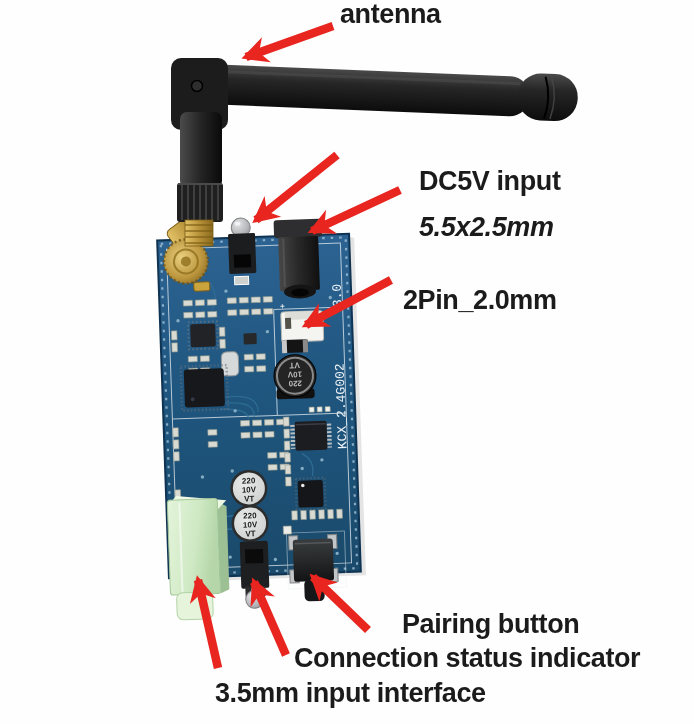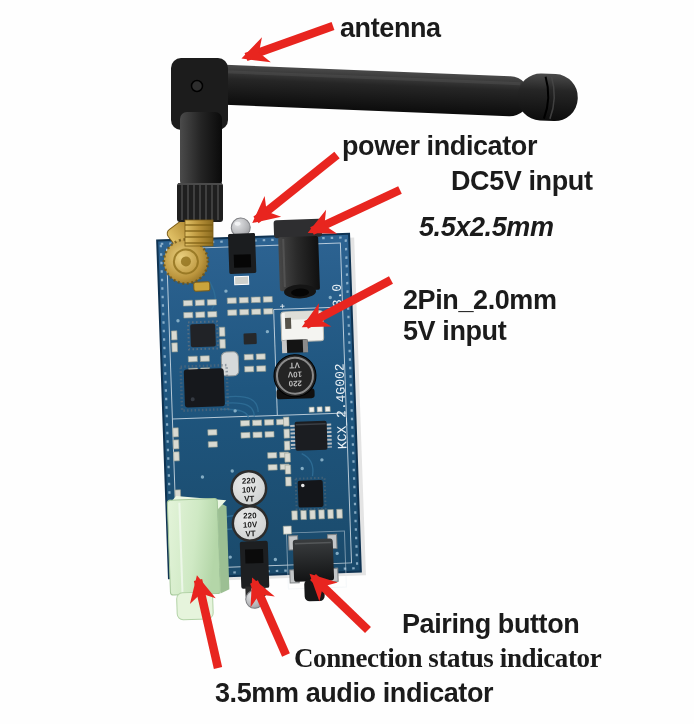--- a/index.html
+++ b/index.html
@@ -336,22 +336,20 @@
     <line x1="333" y1="26" x2="246" y2="57" marker-end="url(#ah)"></line>
     <line x1="337" y1="155" x2="256" y2="220" marker-end="url(#ah)"></line>
     <line x1="400" y1="190" x2="312" y2="231" marker-end="url(#ah)"></line>
     <line x1="391" y1="280" x2="306" y2="325" marker-end="url(#ah)"></line>
     <line x1="368" y1="630" x2="313" y2="577" marker-end="url(#ah)"></line>
     <line x1="286" y1="655" x2="254" y2="582" marker-end="url(#ah)"></line>
     <line x1="218" y1="668" x2="198" y2="580" marker-end="url(#ah)"></line>
   </g>
 </svg>
 
-  <div class="callout" style="left:340px;top:14px;text-align:right;">antenna</div>
-  <div class="callout" style="left:342px;top:132px;">power indicator</div>
-  <div class="callout" style="left:419px;top:167px;margin-left:32px;">DC5V input</div>
+  <div class="callout" style="left:340px;top:0;text-align:right;">antenna</div>
+  <div class="callout" style="left:419px;top:167px;">DC5V input</div>
   <div class="callout" style="left:419px;top:213px;font-style:italic;">5.5x2.5mm</div>
   <div class="callout" style="left:403px;top:270px;margin-top:16px;">2Pin_2.0mm</div>
-  <div class="callout" style="left:403px;top:317px;">5V input</div>
   <div class="callout" style="left:377px;top:610px;margin-left:25px;">Pairing button</div>
-  <div class="callout" style="left:294px;top:644px;font-family:Liberation Serif, serif;">Connection status indicator</div>
-  <div class="callout" style="left:215px;top:679px;">3.5mm audio indicator</div>
+  <div class="callout" style="left:294px;top:644px;">Connection status indicator</div>
+  <div class="callout" style="left:215px;top:679px;">3.5mm input interface</div>
 </div>
 
 </body></html>

